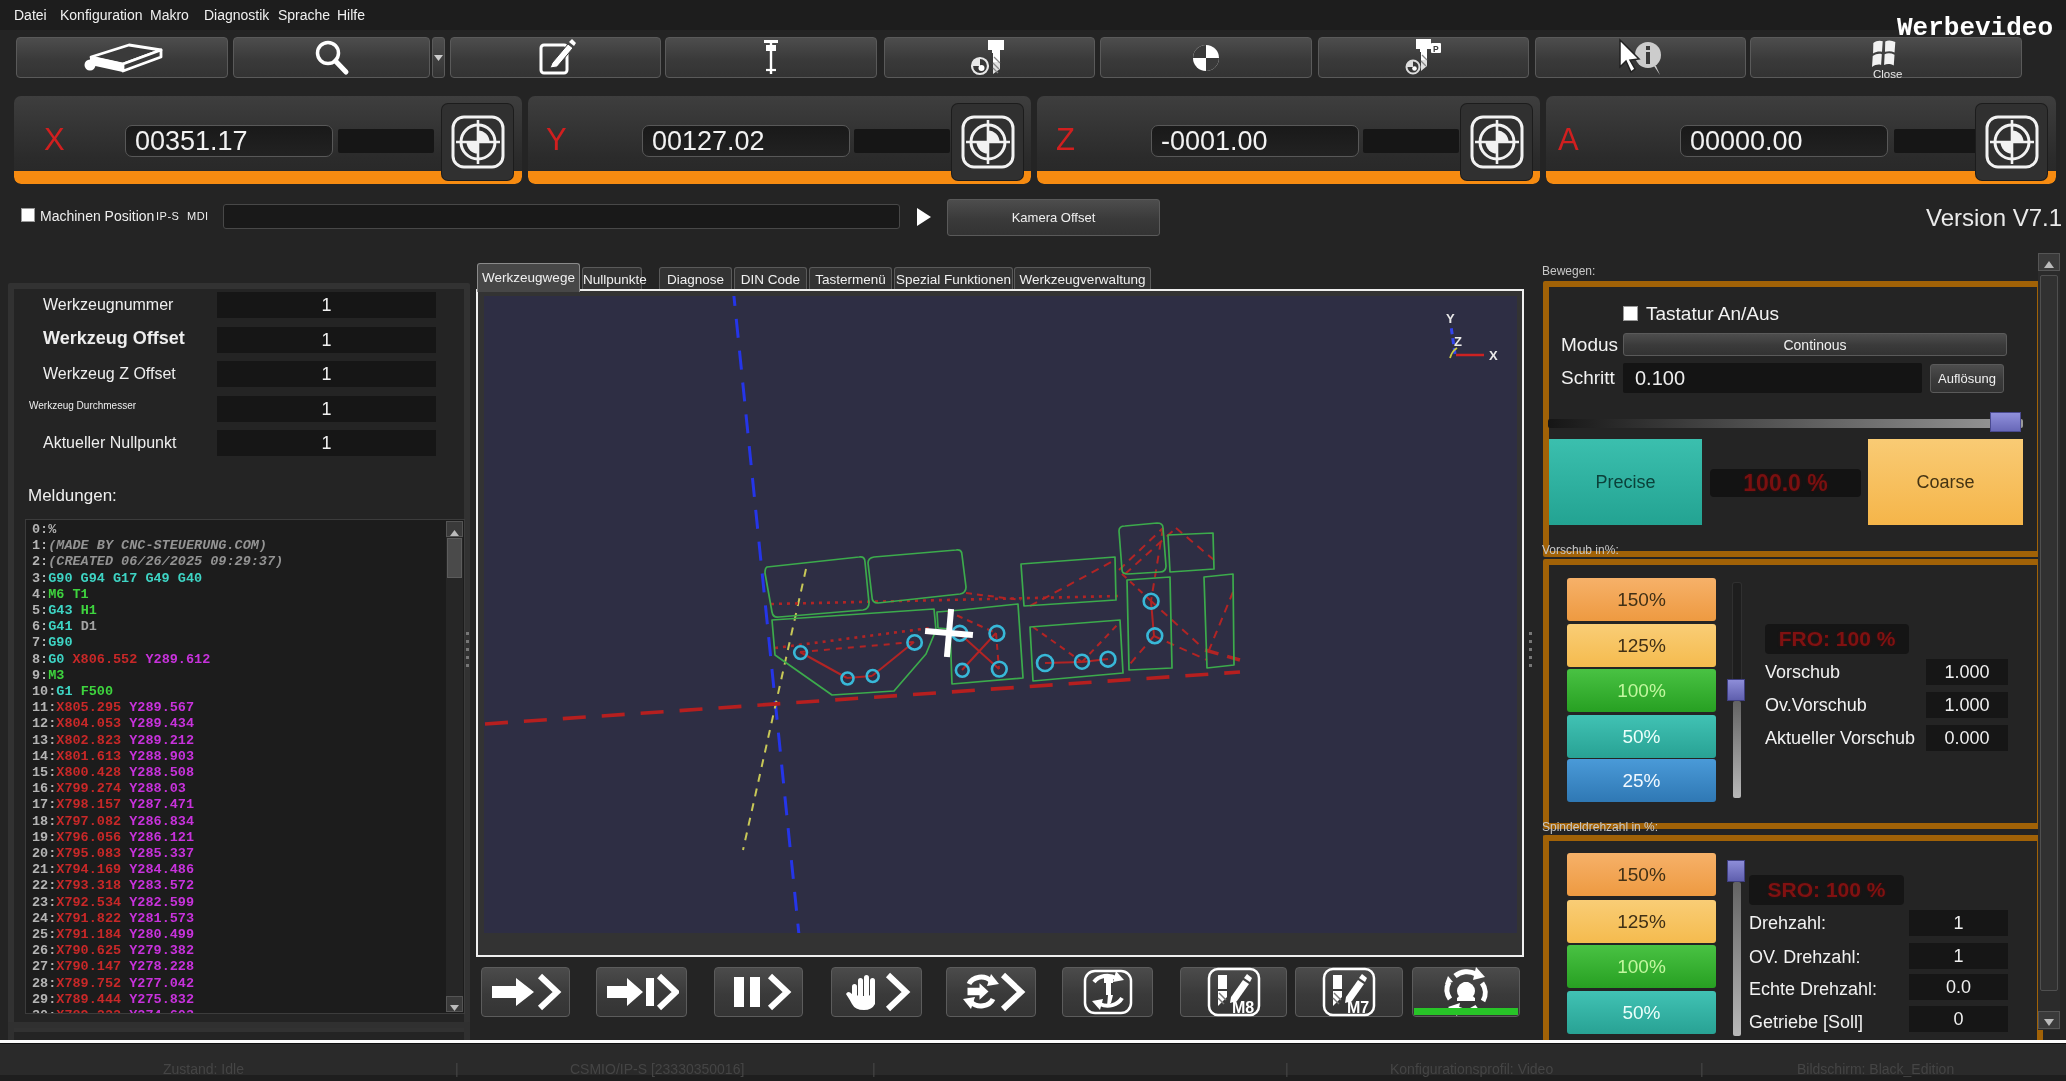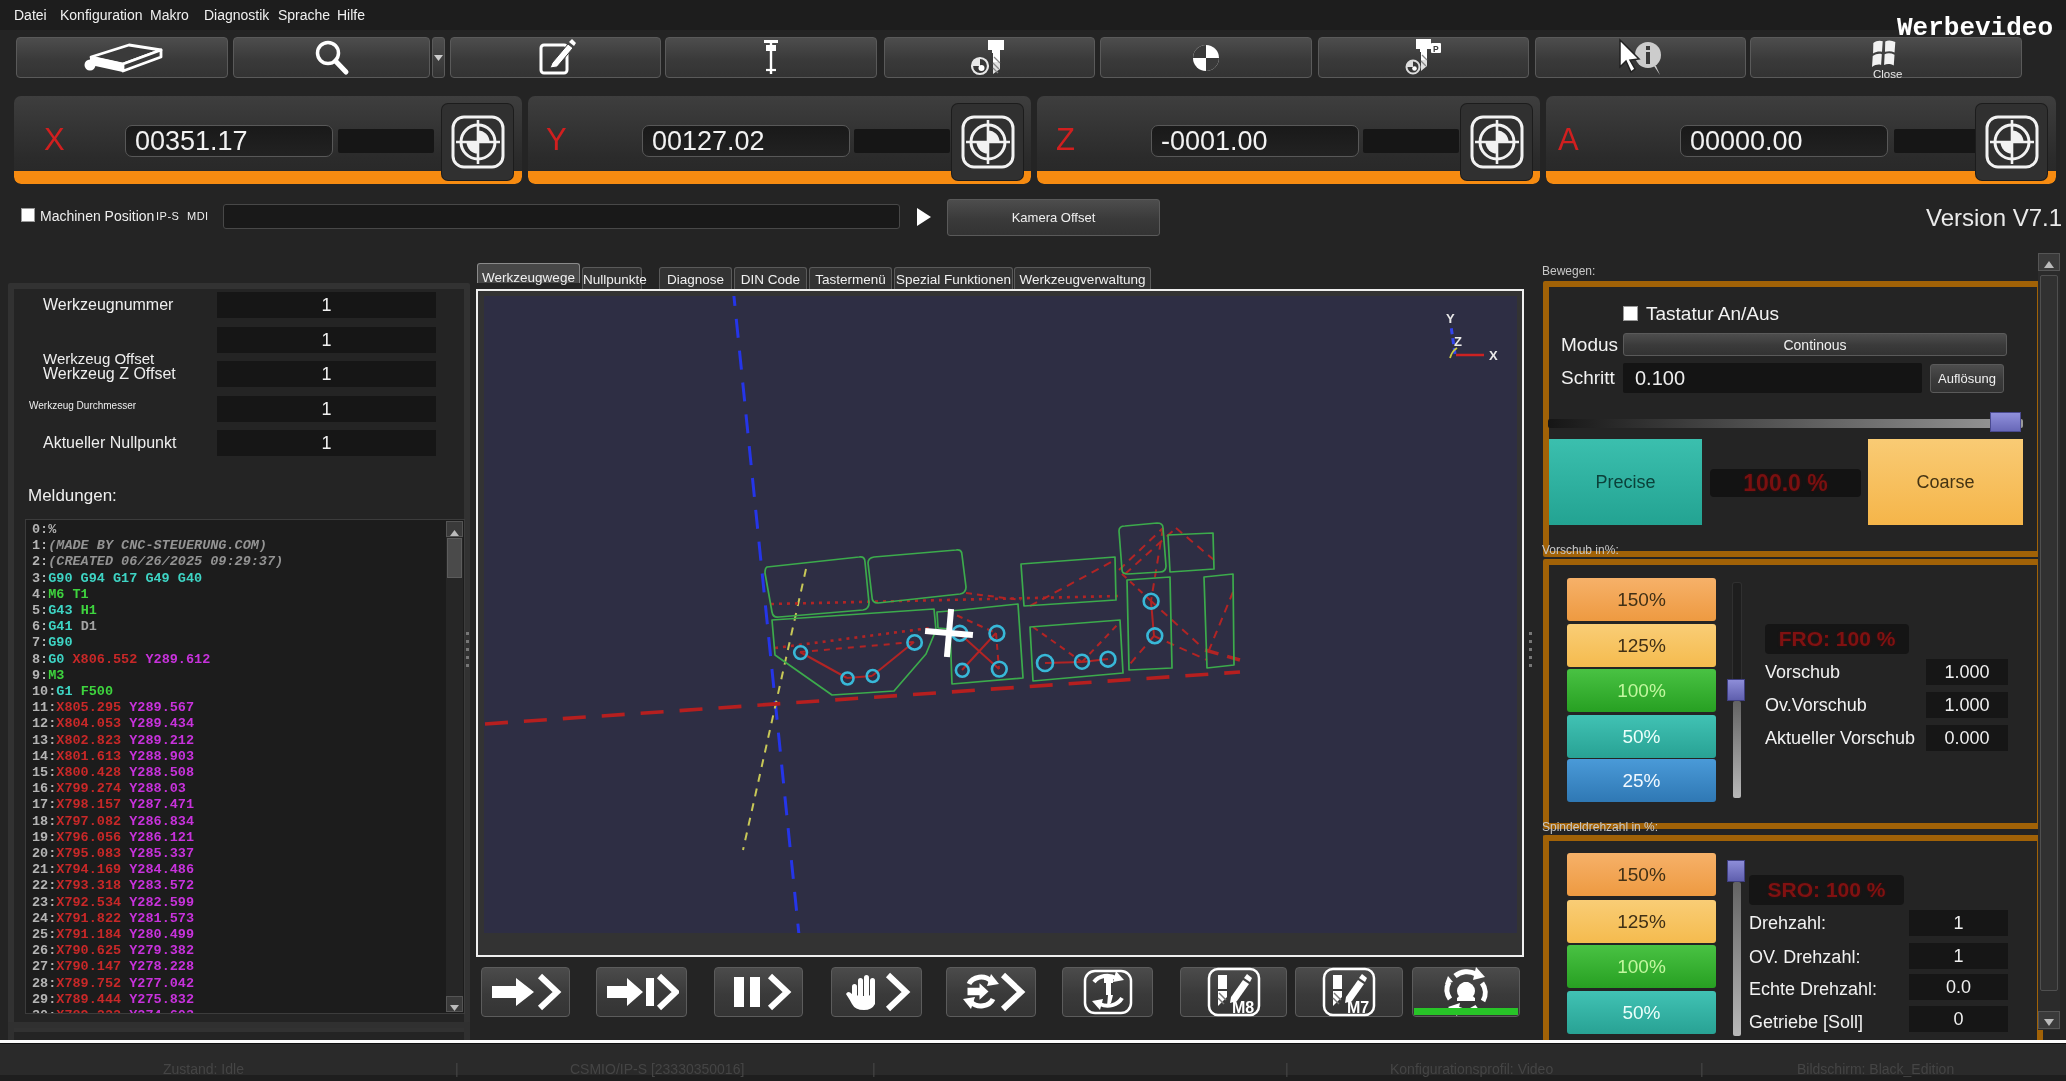--- a/index.html
+++ b/index.html
@@ -219,21 +219,21 @@
   <svg width="18" height="20">
       <polygon points="2,1 16,10 2,19" fill="#fff"></polygon>
     </svg>
   </div>
 <div class="btn3d" style="left:947px;top:199px;width:213px;height:37px;font-size:13px;">Kamera Offset</div>
 <div class="abs" style="left:1918px;top:204px;font-size:24px;color:#eaeaea;margin-left:8px;">Version V7.1</div>
 
 <div class="gbox" style="left:8px;top:283px;width:450px;height:737px;border-color:#323232;"></div>
 <div class="abs" style="left:43px;top:296px;font-size:16px;">Werkzeugnummer</div>
 <div class="field" style="left:217px;top:292px;width:219px;height:26px;font-size:18px;line-height:26px;">1</div>
-<div class="abs" style="left:43px;top:350px;font-size:15px;">Werkzeug Offset</div>
+<div class="abs" style="left:43px;top:328px;font-size:18px;font-weight:bold;">Werkzeug Offset</div>
 <div class="field" style="left:217px;top:327px;width:219px;height:26px;font-size:18px;line-height:26px;">1</div>
 <div class="abs" style="left:43px;top:365px;font-size:16px;">Werkzeug Z Offset</div>
 <div class="field" style="left:217px;top:361px;width:219px;height:26px;font-size:18px;line-height:26px;">1</div>
 <div class="abs" style="left:29px;top:400px;font-size:10px;">Werkzeug Durchmesser</div>
 <div class="field" style="left:217px;top:396px;width:219px;height:26px;font-size:18px;line-height:26px;">1</div>
 <div class="abs" style="left:43px;top:434px;font-size:16px;">Aktueller Nullpunkt</div>
 <div class="field" style="left:217px;top:430px;width:219px;height:26px;font-size:18px;line-height:26px;">1</div>
 <div class="abs" style="left:28px;top:486px;font-size:17px;">Meldungen:</div>
 <div id="codebox" class="abs" style="left:25px;top:519px;width:440px;height:495px;background:#1c1c1c;border:1px solid #3c3c3c;box-sizing:border-box;overflow:hidden;">
 <pre style="margin:2px 0 0 6px;font-family:'Liberation Mono',monospace;font-size:13.5px;line-height:16.2px;font-weight:bold;"><span class="ln">0:</span><span class="ln">%</span>
@@ -273,21 +273,21 @@
         </svg></div>
   <div style="position:absolute;top:17px;left:1px;width:15px;height:40px;background:#4a4a4a;border:1px solid #5c5c5c;box-sizing:border-box;"></div>
   <div style="position:absolute;bottom:0;left:0;width:17px;height:16px;background:#3a3a3a;border:1px solid #555;box-sizing:border-box;"><svg width="9" height="6" style="margin:5px 0 0 3px;">
           <polygon points="0,0 9,0 4.5,6" fill="#bbb"></polygon>
         </svg></div>
 </div>
 </div>
 
 <div class="gbox" style="left:8px;top:1022px;width:450px;height:16px;border-color:#303030;"></div>
 
-<div class="tab" style="left:477px;top:263px;height:20px;width:103px;background:#474747;z-index:3;border-color:#8a8a8a;padding-top:6px;">Werkzeugwege</div>
+<div class="tab" style="left:477px;top:263px;height:29px;width:103px;background:#474747;z-index:3;border-color:#8a8a8a;padding-top:6px;">Werkzeugwege</div>
 <div class="tab" style="left:582px;width:60px;">Nullpunkte</div>
 <div class="tab" style="left:659px;width:73px;">Diagnose</div>
 <div class="tab" style="left:734px;width:73px;">DIN Code</div>
 <div class="tab" style="left:809px;width:83px;">Tastermenü</div>
 <div class="tab" style="left:894px;width:119px;">Spezial Funktionen</div>
 <div class="tab" style="left:1014px;width:137px;">Werkzeugverwaltung</div>
 
 <div class="abs" style="left:476px;top:289px;width:1048px;height:668px;border:2px solid #efefef;background:#333;box-sizing:border-box;"></div>
 <div class="abs" id="vp" style="left:484px;top:296px;width:1033px;height:637px;background:#2e2e44;">
 <svg width="1033" height="637" viewBox="0 0 1033 637">

